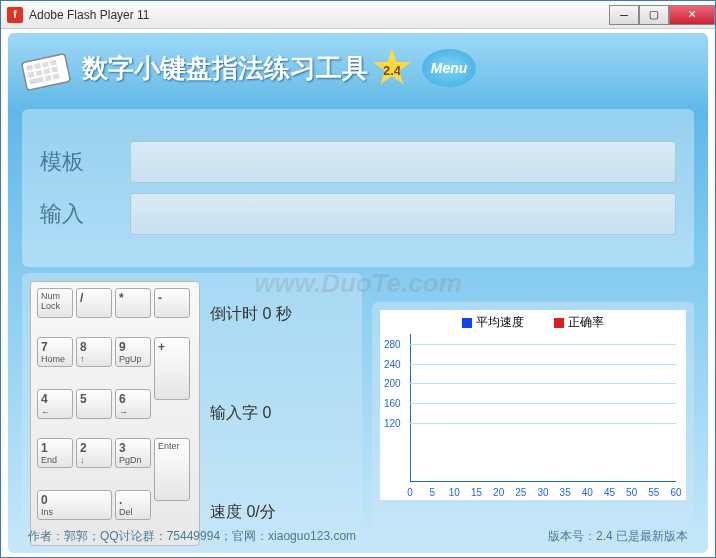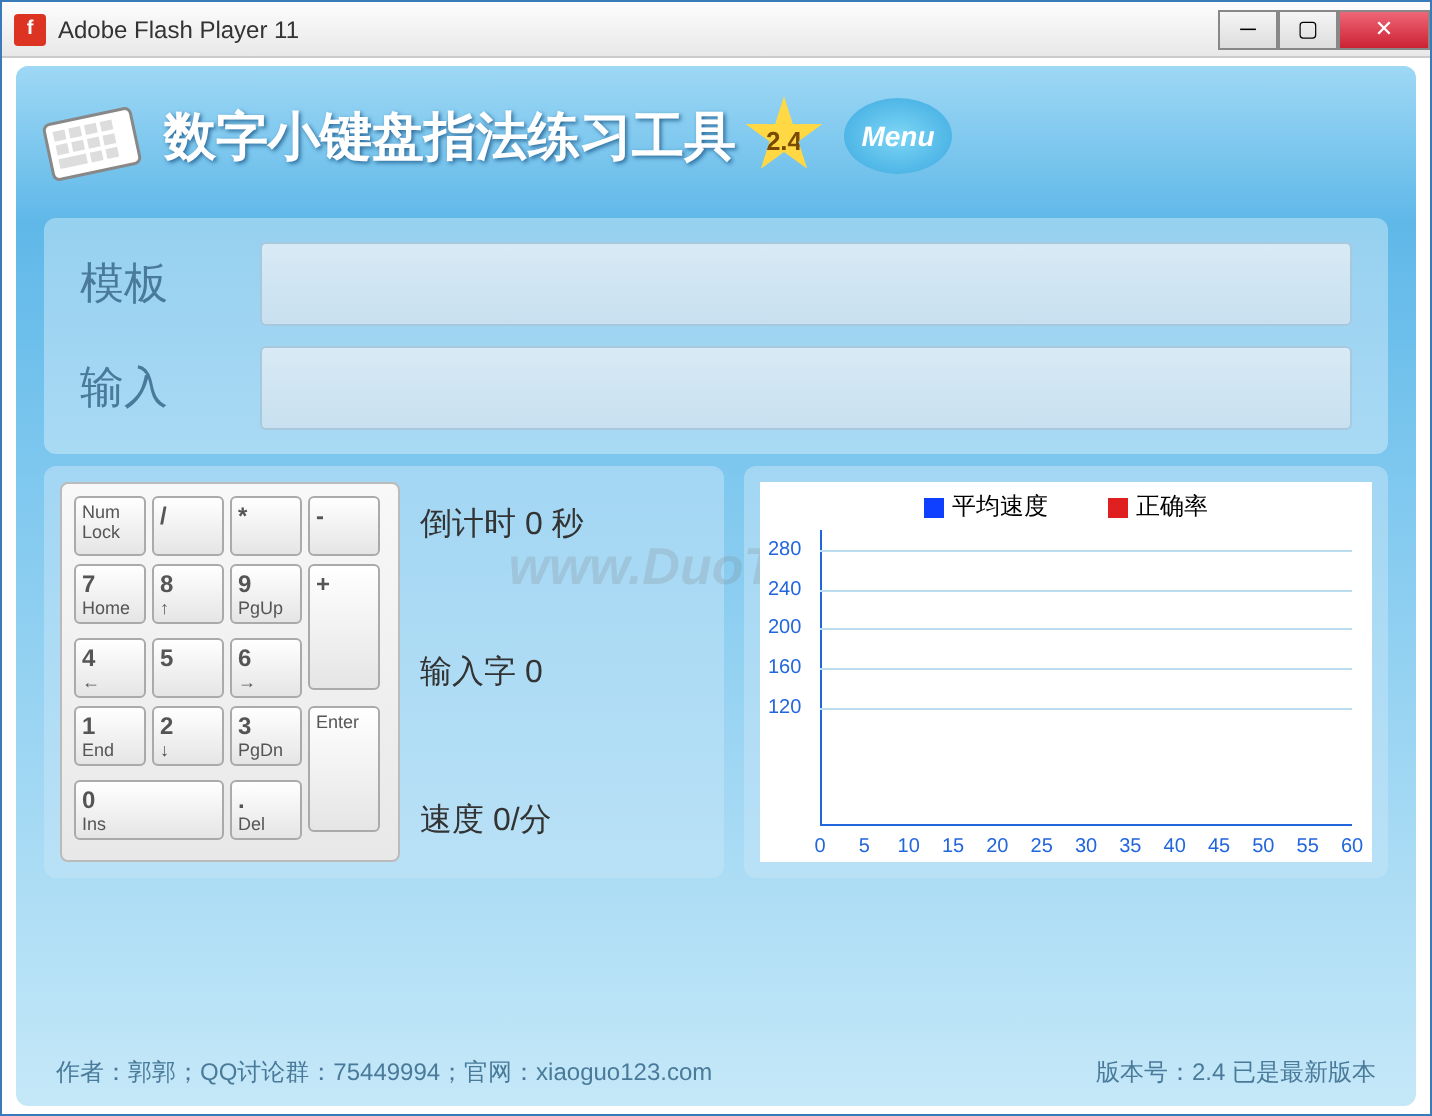--- a/index.html
+++ b/index.html
@@ -20,32 +20,32 @@
 .kb-icon { width: 56px; height: 48px; position: relative; }
 .kb-icon svg { width: 100%; height: 100%; }
 .app-title { font-size: 26px; font-weight: bold; color: #fff; text-shadow: 1px 1px 2px #2a6a9a; margin-left: 8px; }
 .star { width: 40px; height: 40px; background: #ffd843; clip-path: polygon(50% 0%, 61% 35%, 98% 35%, 68% 57%, 79% 91%, 50% 70%, 21% 91%, 32% 57%, 2% 35%, 39% 35%); position: relative; display: flex; align-items: center; justify-content: center; margin-left: 4px; }
 .star-text { font-size: 13px; font-weight: bold; color: #7a4a00; position: relative; top: 2px; }
 .brand-box { margin-left: auto; background: #fff; border: 1px dashed #d48; padding: 2px 8px; font-size: 11px; text-align: center; }
 .brand-box .bn { color: #d33; font-weight: bold; }
 .brand-box .burl { color: #35d; font-size: 10px; text-decoration: underline; }
 .menu-btn { width: 54px; height: 38px; background: radial-gradient(#7ed6f5,#3aa8e0); border-radius: 50%; margin-left: 10px; display: flex; align-items: center; justify-content: center; color: #fff; font-style: italic; font-weight: bold; cursor: pointer; font-size: 14px; }
 
-.panel-top { margin: 6px 14px; background: rgba(255,255,255,0.35); border-radius: 6px; padding: 2px 18px; }
+.panel-top { margin: 6px 14px; background: rgba(255,255,255,0.35); border-radius: 6px; padding: 22px 18px; }
 .field-row { display: flex; align-items: center; margin: 10px 0; }
 .field-label { width: 90px; font-size: 22px; color: #4a7a9a; }
 .field-box { flex: 1; height: 42px; background: linear-gradient(#d8eaf5,#c8e0f0); border: 1px solid #a8c8dd; border-radius: 3px; }
 
 .panels-bottom { display: flex; margin: 6px 14px; gap: 10px; }
 .panel-kb, .panel-chart { background: rgba(200,230,248,0.5); border-radius: 6px; padding: 8px; }
 .panel-kb { width: 340px; display: flex; gap: 10px; }
-.panel-chart { flex: 1; }
+.panel-chart { flex: 1; margin-top: 29px; }
 
 .keypad { width: 170px; background: linear-gradient(#f8f8f8,#e8e8e8); border: 1px solid #bbb; border-radius: 4px; padding: 6px; }
-.kp-row { display: flex; gap: 3px; margin-bottom: 4px; }
+.kp-row { display: flex; gap: 3px; margin-bottom: 19px; }
 .key { background: linear-gradient(#fff,#e5e5e5); border: 1px solid #aaa; border-radius: 3px; font-size: 9px; color: #555; display: flex; flex-direction: column; align-items: flex-start; justify-content: flex-start; padding: 2px 3px; cursor: pointer; }
 .key.w1 { width: 36px; height: 30px; }
 .key.w2 { width: 75px; height: 30px; }
 .key.h2 { height: 63px; }
 .key .n { font-size: 12px; font-weight: bold; }
 .kp-grid { display: flex; gap: 3px; }
 .kp-col { display: flex; flex-direction: column; gap: 3px; }
 
 .stats { flex: 1; display: flex; flex-direction: column; justify-content: space-around; padding: 4px 0; gap: 40px; }
 .stat-line { font-size: 16px; color: #333; }

